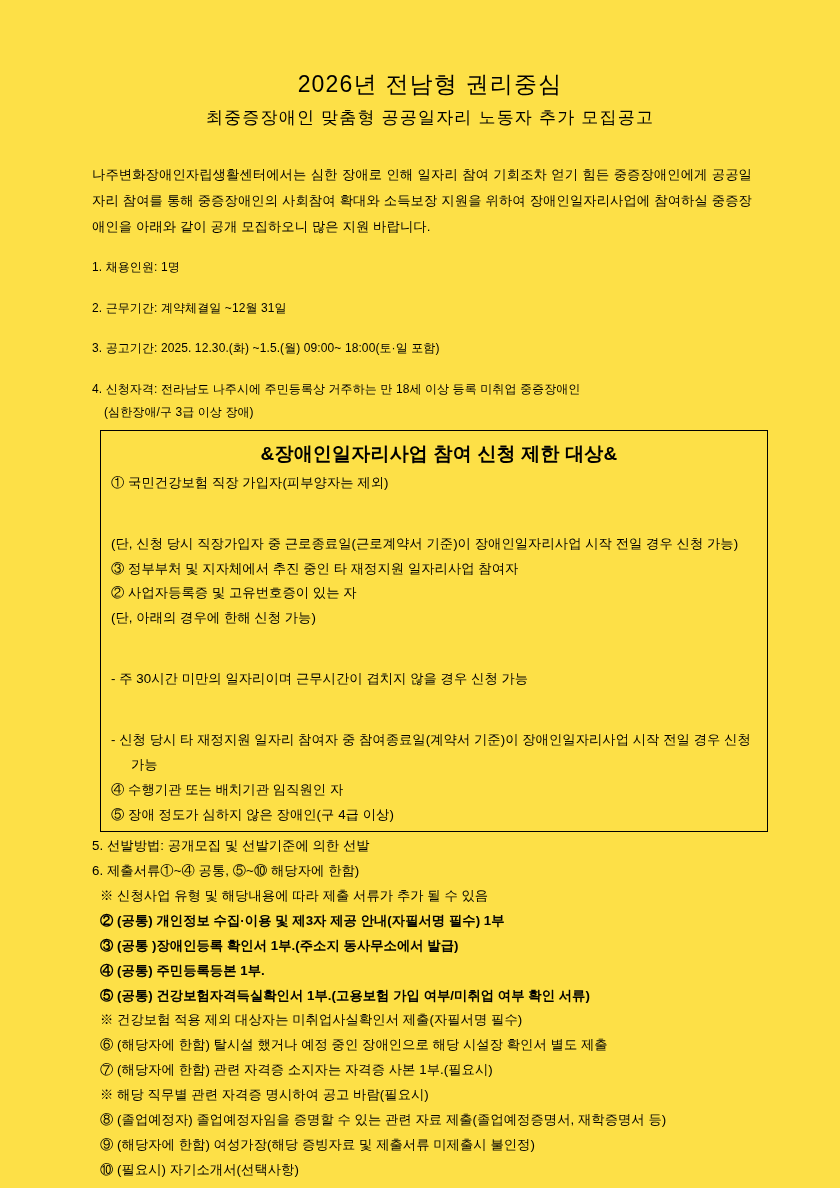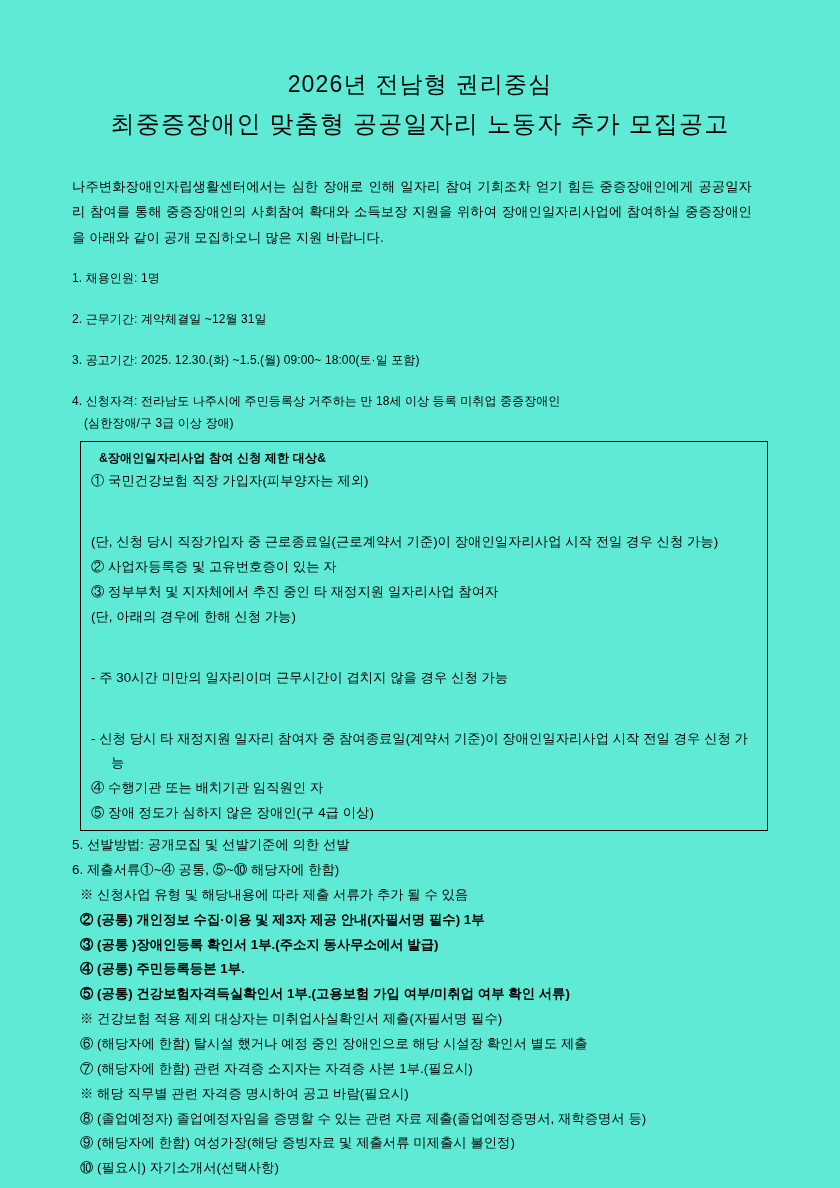--- a/index.html
+++ b/index.html
@@ -12,36 +12,36 @@
     height: 1188px;
     font-family: "Liberation Sans", sans-serif;
     color: #000000;
     -webkit-font-smoothing: antialiased;
   }
   .page {
     position: relative;
     width: 840px;
     height: 1188px;
     box-sizing: border-box;
-    padding: 66px 72px 0 72px;
-    background: #5eead4;
+    padding: 66px 72px 0 92px;
+    background: #fde047;
   }
   .title-block {
     text-align: center;
     margin: 0 0 30px 0;
   }
   .title-line {
     font-size: 23px;
     letter-spacing: 1.2px;
     line-height: 1.65;
     font-weight: 400;
     white-space: nowrap;
   }
   .title-line.second {
-    font-size: 24px;
+    font-size: 17px;
   }
   .intro {
     font-size: 13.3px;
     line-height: 1.95;
     text-align: justify;
     text-justify: inter-character;
     letter-spacing: 0.1px;
     margin: 0 16px 16px 0;
   }
   .item {
@@ -57,25 +57,26 @@
     display: block;
     margin-left: 12px;
   }
   .box {
     border: 1px solid #000000;
     box-sizing: border-box;
     padding: 5px 8px 4px 10px;
     margin: 6px 0 2px 8px;
   }
   .box-title {
-    font-size: 12px;
+    font-size: 19px;
     font-weight: bold;
     line-height: 1.85;
     letter-spacing: 0.2px;
     padding-left: 8px;
+    text-align: center;
   }
   .box-line {
     font-size: 13.3px;
     line-height: 1.87;
     letter-spacing: 0.05px;
     white-space: normal;
   }
   .box-line.hang {
     padding-left: 20px;
     text-indent: -20px;
@@ -114,22 +115,22 @@
 
   <div class="item tight">
     <span>4. 신청자격: 전라남도 나주시에 주민등록상 거주하는 만 18세 이상 등록 미취업 중증장애인</span>
     <span class="sub">(심한장애/구 3급 이상 장애)</span>
   </div>
 
   <div class="box">
     <div class="box-title">&amp;장애인일자리사업 참여 신청 제한 대상&amp;</div>
     <div class="box-line">① 국민건강보험 직장 가입자(피부양자는 제외)</div>
     <div class="box-line hang">(단, 신청 당시 직장가입자 중 근로종료일(근로계약서 기준)이 장애인일자리사업 시작 전일 경우 신청 가능)</div>
+    <div class="box-line">③ 정부부처 및 지자체에서 추진 중인 타 재정지원 일자리사업 참여자</div>
     <div class="box-line">② 사업자등록증 및 고유번호증이 있는 자</div>
-    <div class="box-line">③ 정부부처 및 지자체에서 추진 중인 타 재정지원 일자리사업 참여자</div>
     <div class="box-line">(단, 아래의 경우에 한해 신청 가능)</div>
     <div class="box-line hang">- 주 30시간 미만의 일자리이며 근무시간이 겹치지 않을 경우 신청 가능</div>
     <div class="box-line hang">- 신청 당시 타 재정지원 일자리 참여자 중 참여종료일(계약서 기준)이 장애인일자리사업 시작 전일 경우 신청 가능</div>
     <div class="box-line">④ 수행기관 또는 배치기관 임직원인 자</div>
     <div class="box-line">⑤ 장애 정도가 심하지 않은 장애인(구 4급 이상)</div>
   </div>
 
   <div class="list-area">
     <div class="line">5. 선발방법: 공개모집 및 선발기준에 의한 선발</div>
     <div class="line">6. 제출서류①~④ 공통, ⑤~⑩ 해당자에 한함)</div>

